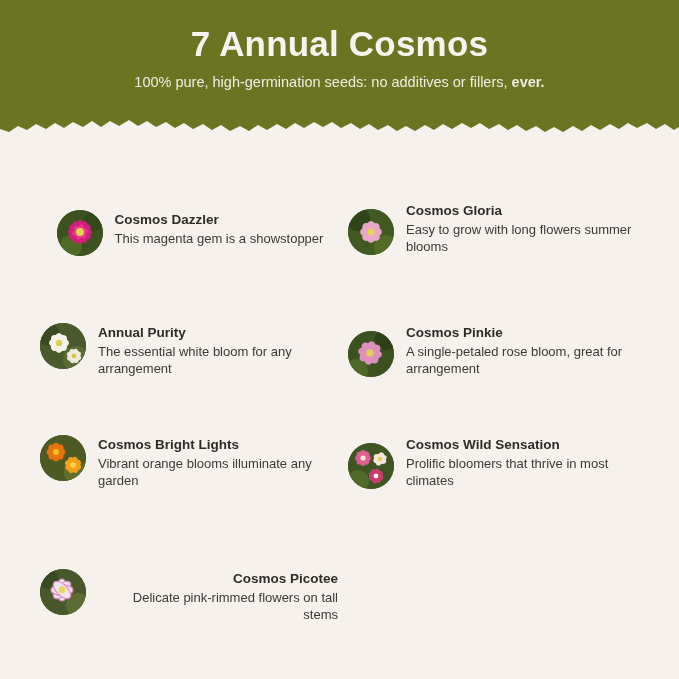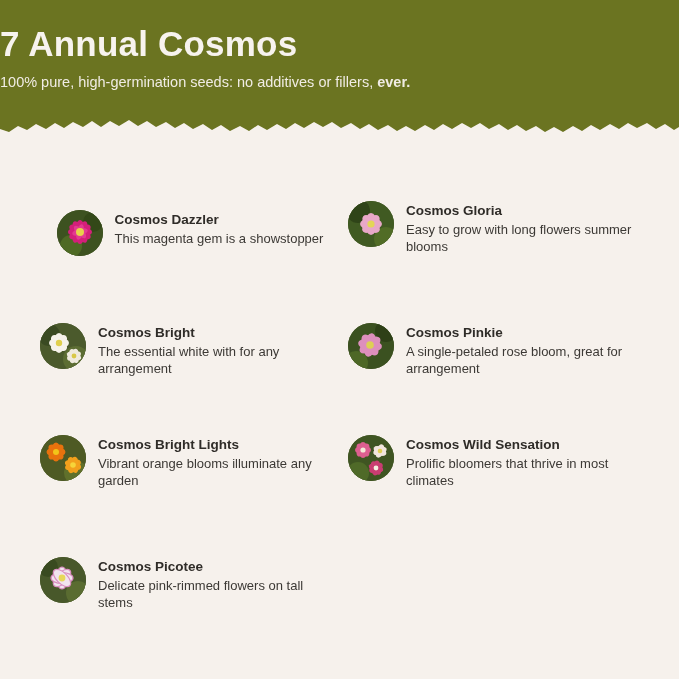--- a/index.html
+++ b/index.html
@@ -23,21 +23,21 @@
   }
 
   
   .header {
     position: relative;
     width: 679px;
     height: 140px;
     background: #6b7421;
     box-sizing: border-box;
     padding-top: 22px;
-    text-align: left;
+    text-align: center;
     overflow: visible;
   }
   .header-title {
     color: #f7f3ee;
     font-size: 35px;
     font-weight: bold;
     letter-spacing: 0.2px;
     line-height: 44px;
     margin: 0;
   }
@@ -102,27 +102,27 @@
   .item-desc {
     font-size: 13px;
     color: #3c3935;
     line-height: 17px;
     margin: 0;
     max-width: 240px;
   }
 
   
   .col-left  { left: 40px; }
-  .col-right { left: 348px; }
+  .col-right { left: 348px; align-items: flex-end; }
 
   .row1 { top: 70px; justify-content: center; }
   .row1r { top: 61px; }
   .row2 { top: 183px; }
   .row3 { top: 295px; }
-  .row4 { top: 417px; }
+  .row4 { top: 429px; text-align: right; }
 </style>
 </head>
 <body>
 
 <div class="page">
 
   <div class="header">
     <h1 class="header-title">7 Annual Cosmos</h1>
     <div class="header-sub"><span>100% pure, high-germination seeds: no additives or fillers, </span><span class="emph">ever.</span></div>
 
@@ -206,22 +206,22 @@
               <ellipse rx="4" ry="7.5" transform="rotate(20)"></ellipse>
               <ellipse rx="4" ry="7.5" transform="rotate(65)"></ellipse>
               <ellipse rx="4" ry="7.5" transform="rotate(110)"></ellipse>
               <ellipse rx="4" ry="7.5" transform="rotate(155)"></ellipse>
             </g>
             <circle r="2.4" fill="#d9c848"></circle>
           </g>
         </svg>
       </div>
       <div class="text-col">
-        <p class="item-name">Cosmos Bright</p>
-        <p class="item-desc">The essential white with for any arrangement</p>
+        <p class="item-name">Annual Purity</p>
+        <p class="item-desc">The essential white bloom for any arrangement</p>
       </div>
     </div>
 
     <div class="item col-right row2">
       <div class="thumb">
         <svg width="46" height="46" viewBox="0 0 46 46">
           <rect width="46" height="46" fill="#3b5120"></rect>
           <circle cx="38" cy="8" r="11" fill="#2e4017"></circle>
           <circle cx="8" cy="40" r="12" fill="#4d6726"></circle>
           <g transform="translate(22,22)">

